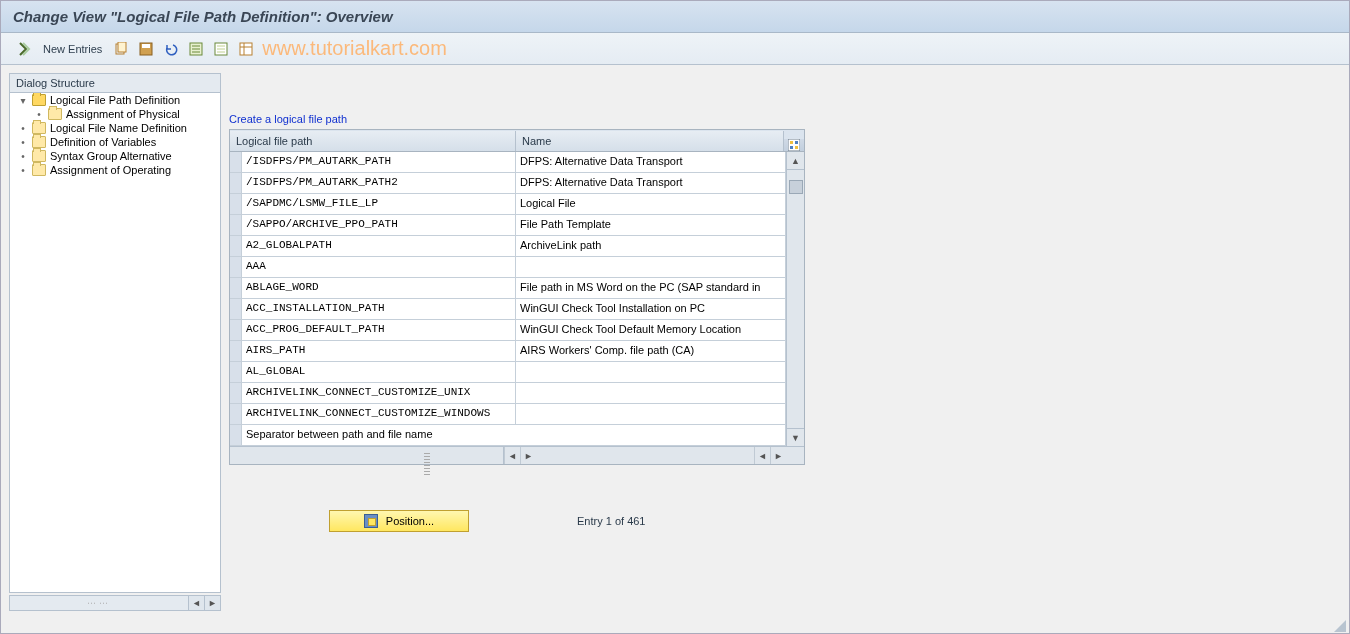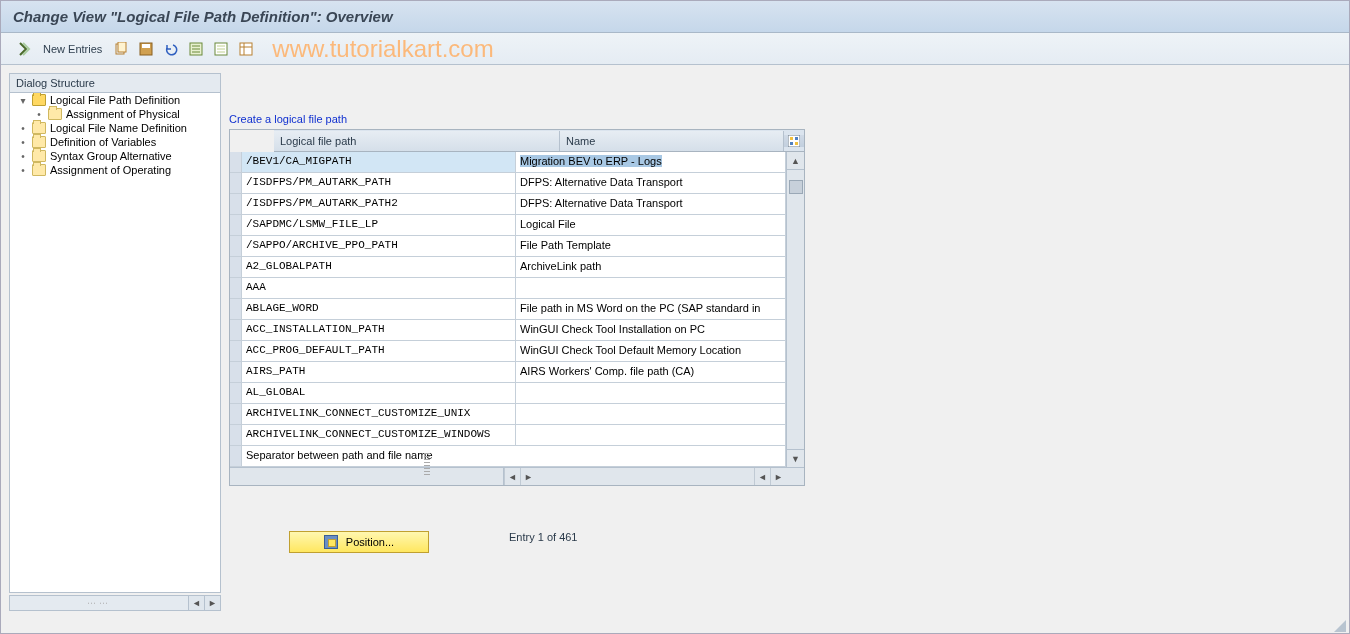--- a/index.html
+++ b/index.html
@@ -44,22 +44,21 @@
   }
   .new-entries {
     color: #304050;
     font-size: 11px;
     cursor: pointer;
     padding: 0 3px;
   }
   .watermark {
     font-family: "Segoe UI", Arial, sans-serif;
     color: #ffb066;
-    font-size: 24px;
-    margin-left: 10px;
+    font-size: 20px;
     opacity: 0.85;
     font-weight: 400;
     cursor: default;
   }
   .content {
     display: flex;
     padding: 8px;
     gap: 8px;
   }
   .sidebar {
@@ -136,22 +135,21 @@
   }
   .table-wrap {
     width: 576px;
     border: 1px solid #a8b4c0;
   }
   .thead {
     display: flex;
     background: #dbe4ee;
     border-bottom: 1px solid #a8b4c0;
     height: 22px;
-    align-items: center;
-    margin-left: 44px;
+    align-items: flex-end;
   }
   .thead .th {
     padding: 4px 6px;
     border-right: 1px solid #b5c1ce;
     font-size: 11px;
     color: #2a3a4a;
     background: linear-gradient(to bottom,#e7edf3,#d5dfe9);
   }
   .col-path { width: 286px; }
   .col-name { flex: 1; }
@@ -222,24 +220,24 @@
   .hscroll .spacer { width: 274px; border-right:1px solid #b5c1ce; height:100%;}
   .hscroll .hbtn {
     width:16px;height:100%;display:flex;align-items:center;justify-content:center;
     font-size:9px;color:#555;border-left:1px solid #c0cad4;cursor:pointer;
   }
   .hscroll .hbtn:first-of-type{border-left:none;}
   .hscroll .flexgap { flex:1; }
 
   .position-area {
     margin-top: 45px;
-    margin-left: 60px;
-    display: flex;
-    align-items: flex-start;
-    gap: 80px;
+    margin-left: 100px;
+    display: flex;
+    align-items: center;
+    gap: 108px;
   }
   .pos-btn {
     width: 140px;
     height: 22px;
     background: linear-gradient(to bottom,#fff7b0,#ffe760);
     border: 1px solid #c0a030;
     display: flex;
     align-items: center;
     justify-content: center;
     gap: 8px;
@@ -401,25 +399,20 @@
               <rect x="7" y="7" width="3" height="3" fill="#f0c040"></rect>
             </svg>
         </div>
       </div>
       <div class="tbody" id="tbody">
         <div class="scrollcol">
           <div class="sup">▲</div>
           <div class="thumb"></div>
           <div class="sdown">▼</div>
         </div>
-      <div class="row selected">
-            <div class="sel"></div>
-            <div class="cell path">/BEV1/CA_MIGPATH</div>
-            <div class="cell name"><span>Migration BEV to ERP - Logs</span></div>
-          </div>
           <div class="row">
             <div class="sel"></div>
             <div class="cell path">/ISDFPS/PM_AUTARK_PATH</div>
             <div class="cell name"><span>DFPS: Alternative Data Transport</span></div>
           </div>
           <div class="row">
             <div class="sel"></div>
             <div class="cell path">/ISDFPS/PM_AUTARK_PATH2</div>
             <div class="cell name"><span>DFPS: Alternative Data Transport</span></div>
           </div>

